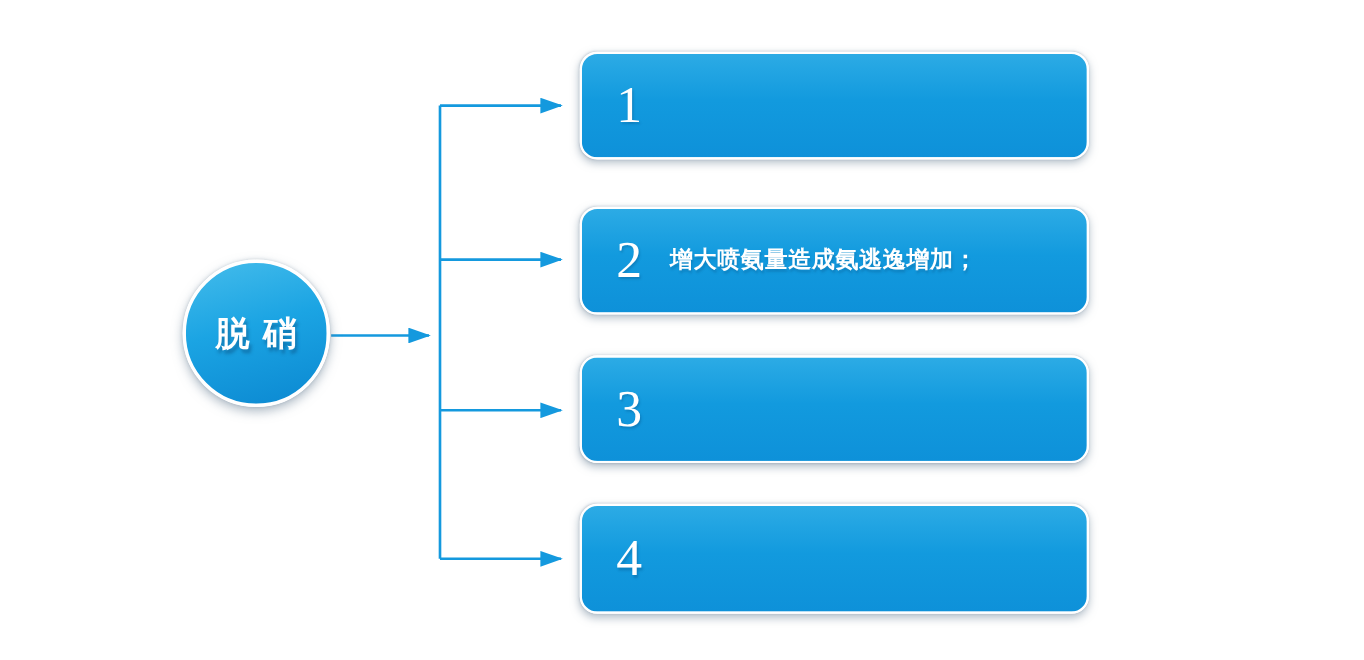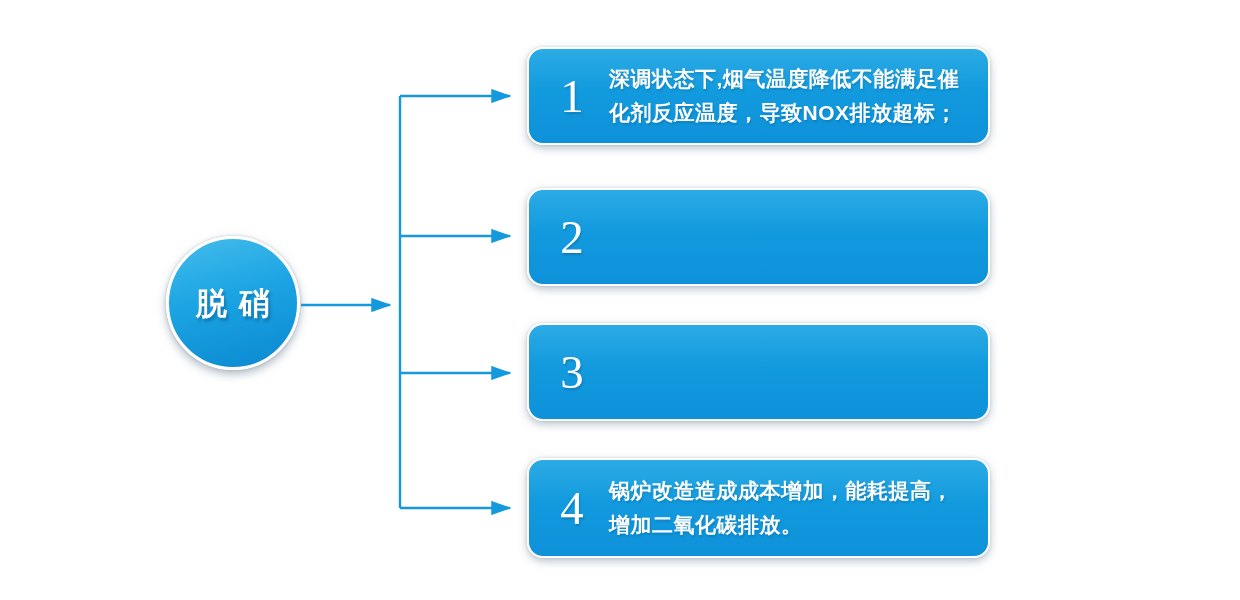--- a/index.html
+++ b/index.html
@@ -112,29 +112,28 @@
     <path class="link" d="M400,373 H510" marker-end="url(#arrowhead)"></path>
     <path class="link" d="M400,508 H510" marker-end="url(#arrowhead)"></path>
   </svg>
 
   <div class="root-circle">
     <div class="root-line">脱硝</div>
   </div>
 
   <div class="challenge-box box-1">
     <div class="challenge-number">1</div>
-    <p class="challenge-text">深调状态下,烟气温度降低不能满足催化剂反应温度，导致NOX排放超标；</p>
   </div>
 
   <div class="challenge-box box-2">
     <div class="challenge-number">2</div>
+    <p class="challenge-text">增大喷氨量造成氨逃逸增加；</p>
   </div>
 
   <div class="challenge-box box-3">
     <div class="challenge-number">3</div>
   </div>
 
   <div class="challenge-box box-4">
     <div class="challenge-number">4</div>
-    <p class="challenge-text">锅炉改造造成成本增加，能耗提高，增加二氧化碳排放。</p>
   </div>
 
 </div>
 
 </body></html>

